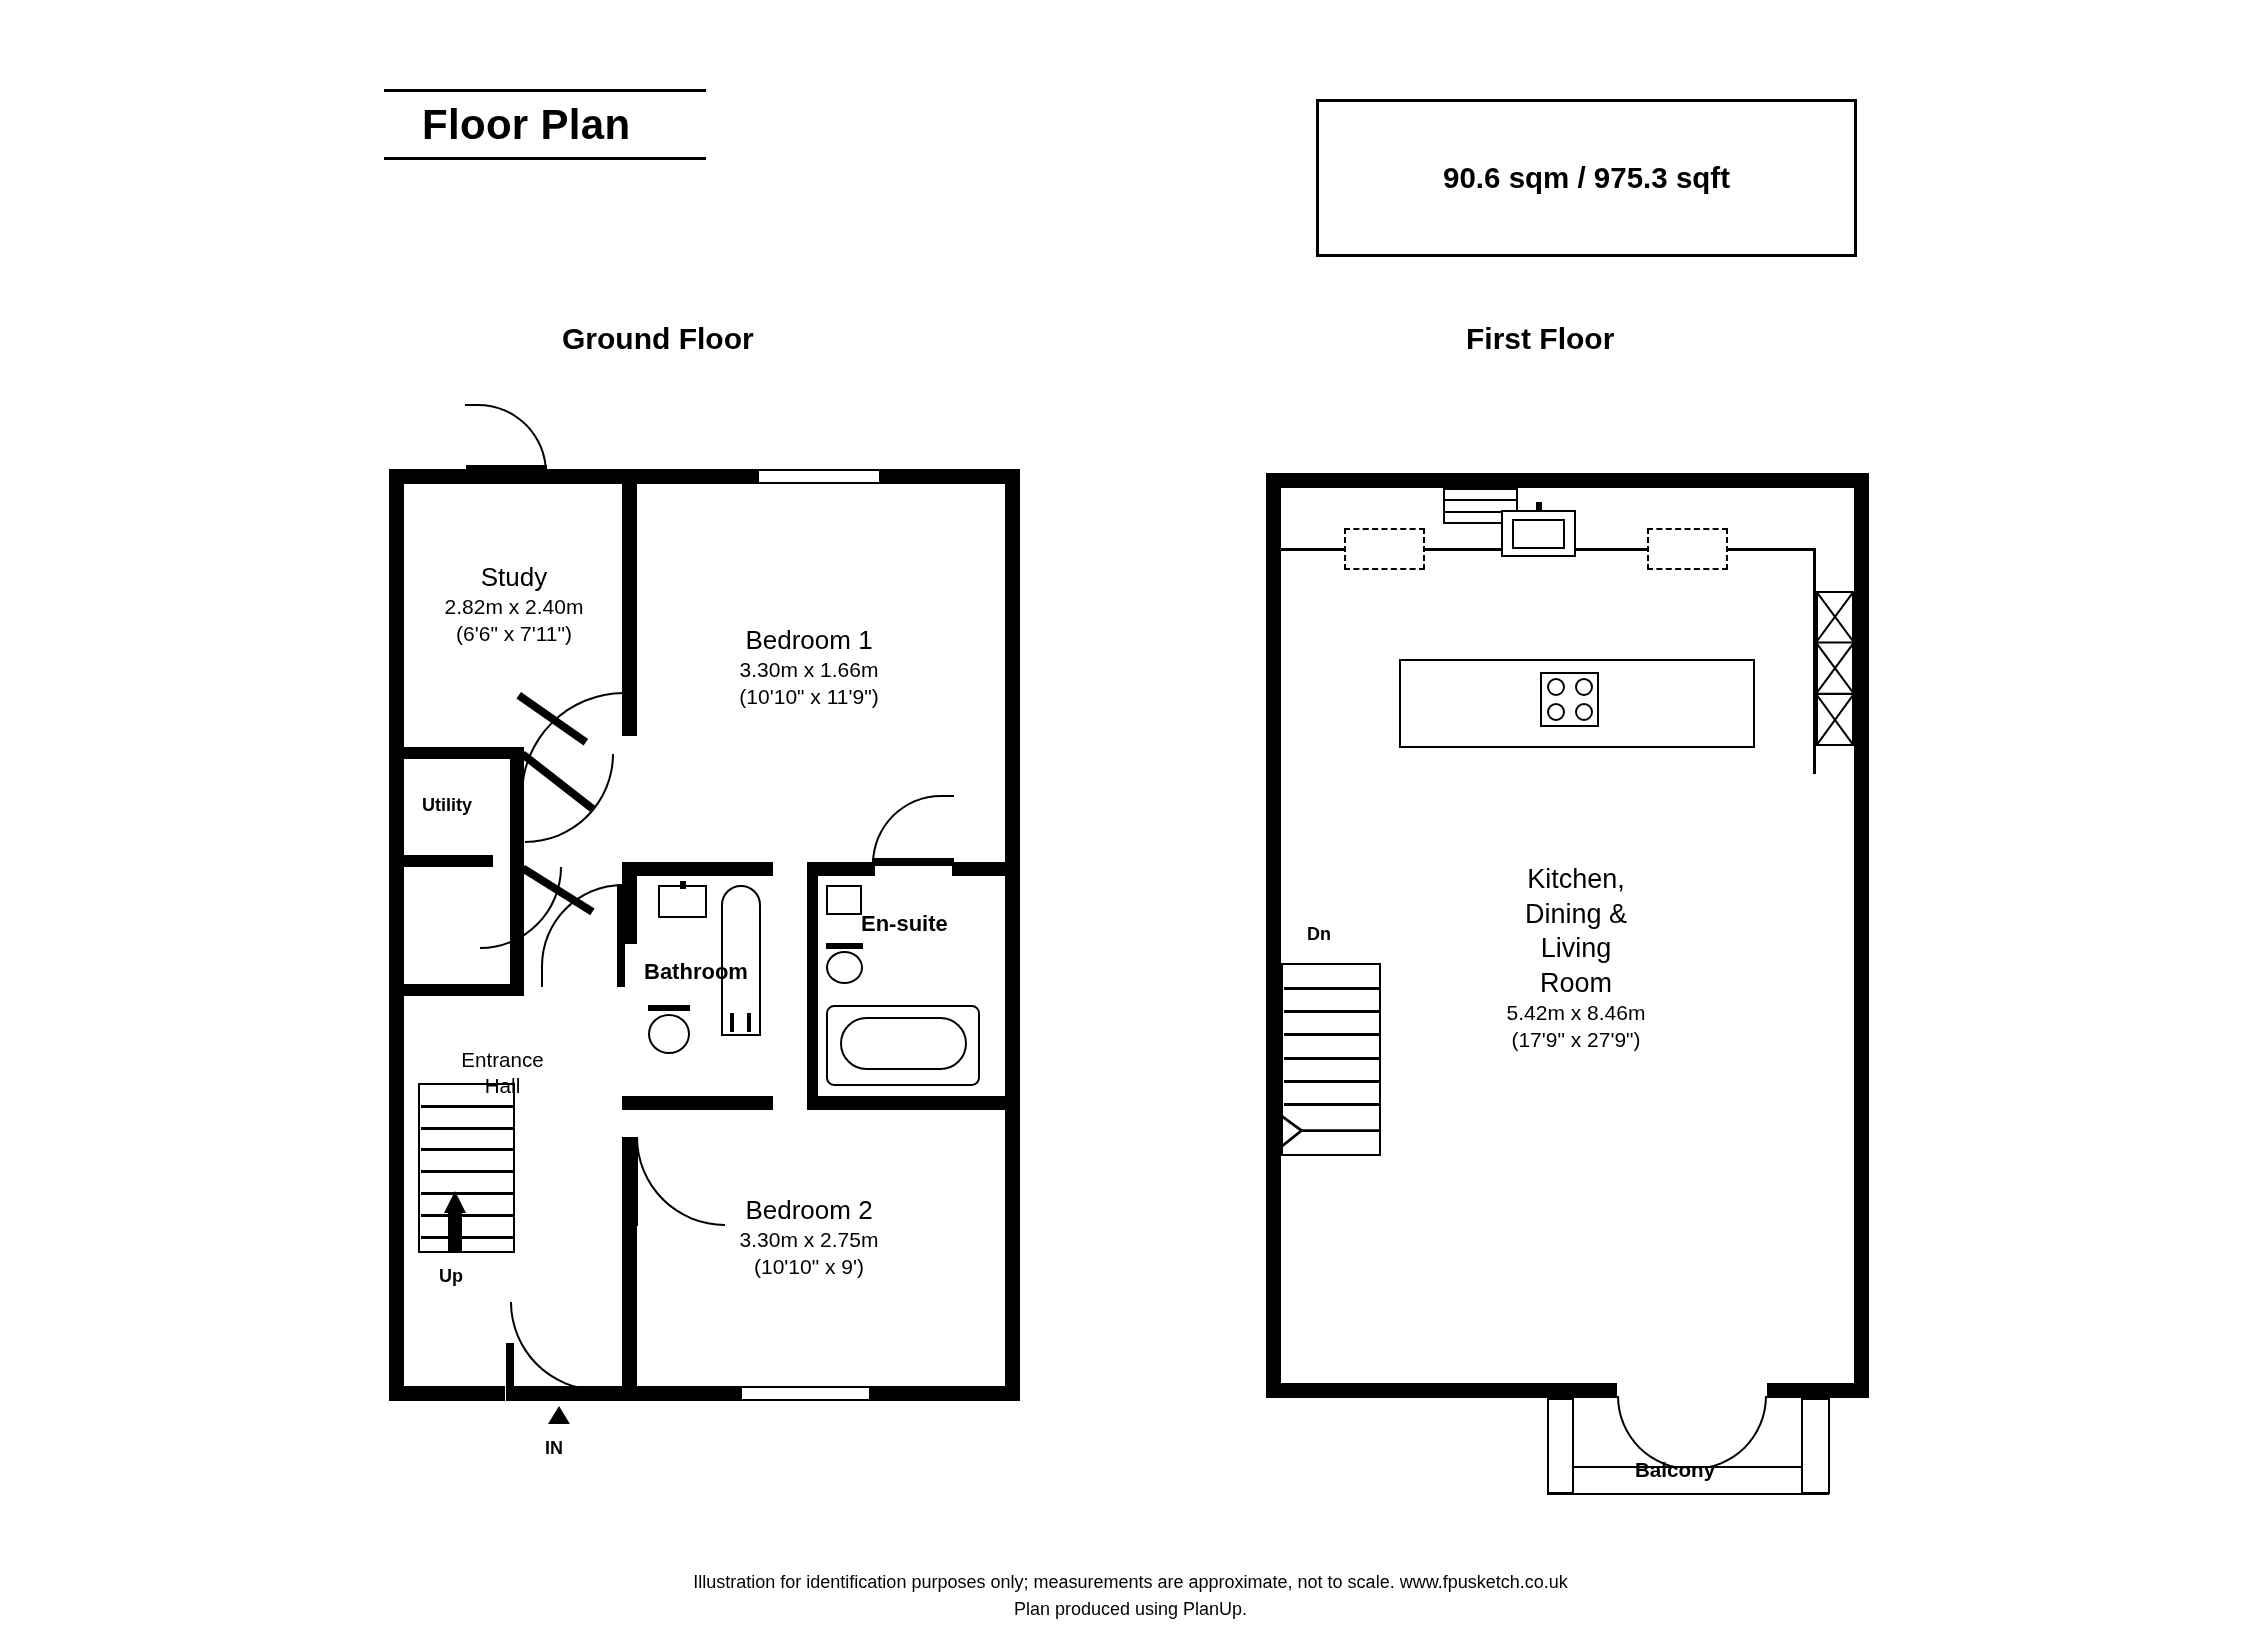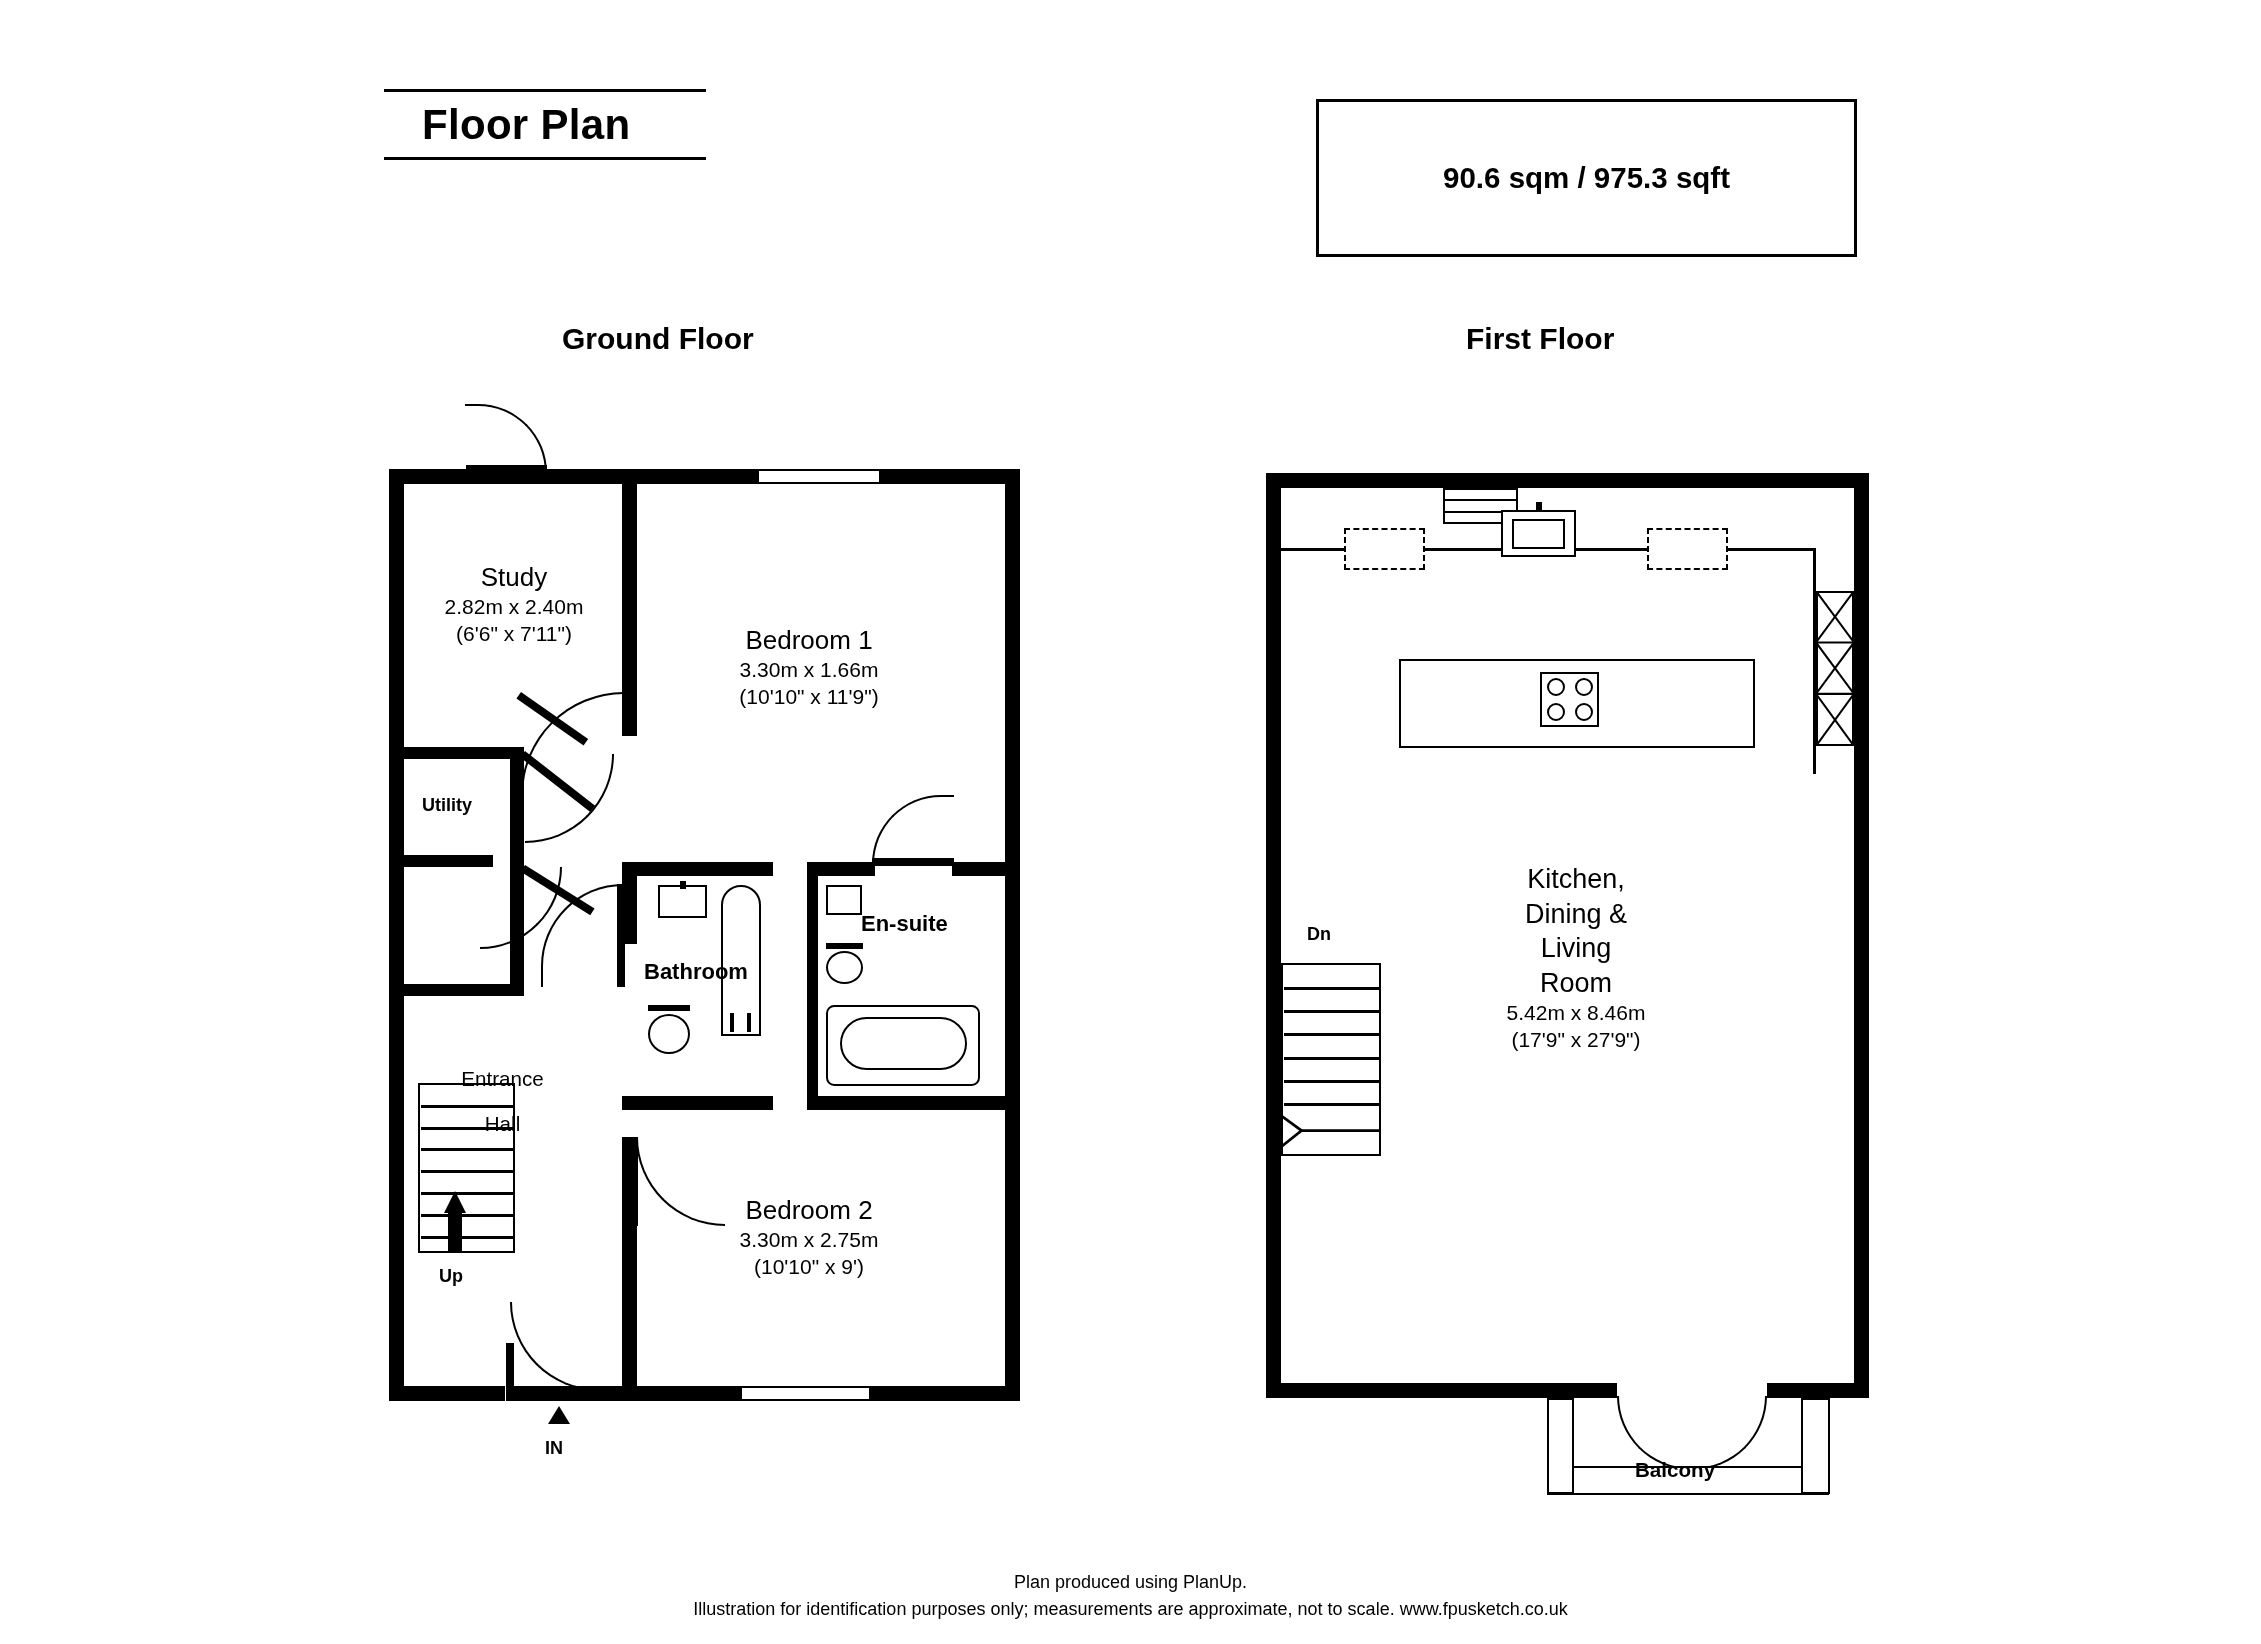--- a/index.html
+++ b/index.html
@@ -114,21 +114,21 @@
   }
   .room-label .nm {
     font-size: 26px;
     font-weight: normal;
     display: block;
   }
   .room-label .dim {
     font-size: 21px;
     display: block;
   }
-  .room-label.small .nm { font-size: 20.6px; margin-top: 19px; }
+  .room-label.small .nm { font-size: 20.6px; }
   .room-label.big .nm   { font-size: 27px; }
 
   .mini-label {
     position: absolute;
     font-size: 18px;
     font-weight: bold;
     white-space: nowrap;
   }
 
   
@@ -344,16 +344,16 @@
 <div class="room-label big" style="left:1439px; top:862px; width:274px;">
   <span class="nm">Kitchen,</span>
   <span class="nm">Dining &amp;</span>
   <span class="nm">Living</span>
   <span class="nm">Room</span>
   <span class="dim">5.42m x 8.46m</span>
   <span class="dim">(17'9" x 27'9")</span>
 </div>
 
 <div id="footer">
+  <div>Illustration for identification purposes only; measurements are approximate, not to scale. www.fpusketch.co.uk</div>
   <div>Plan produced using PlanUp.</div>
-  <div>Illustration for identification purposes only; measurements are approximate, not to scale. www.fpusketch.co.uk</div>
 </div>
 
 
 </body></html>

